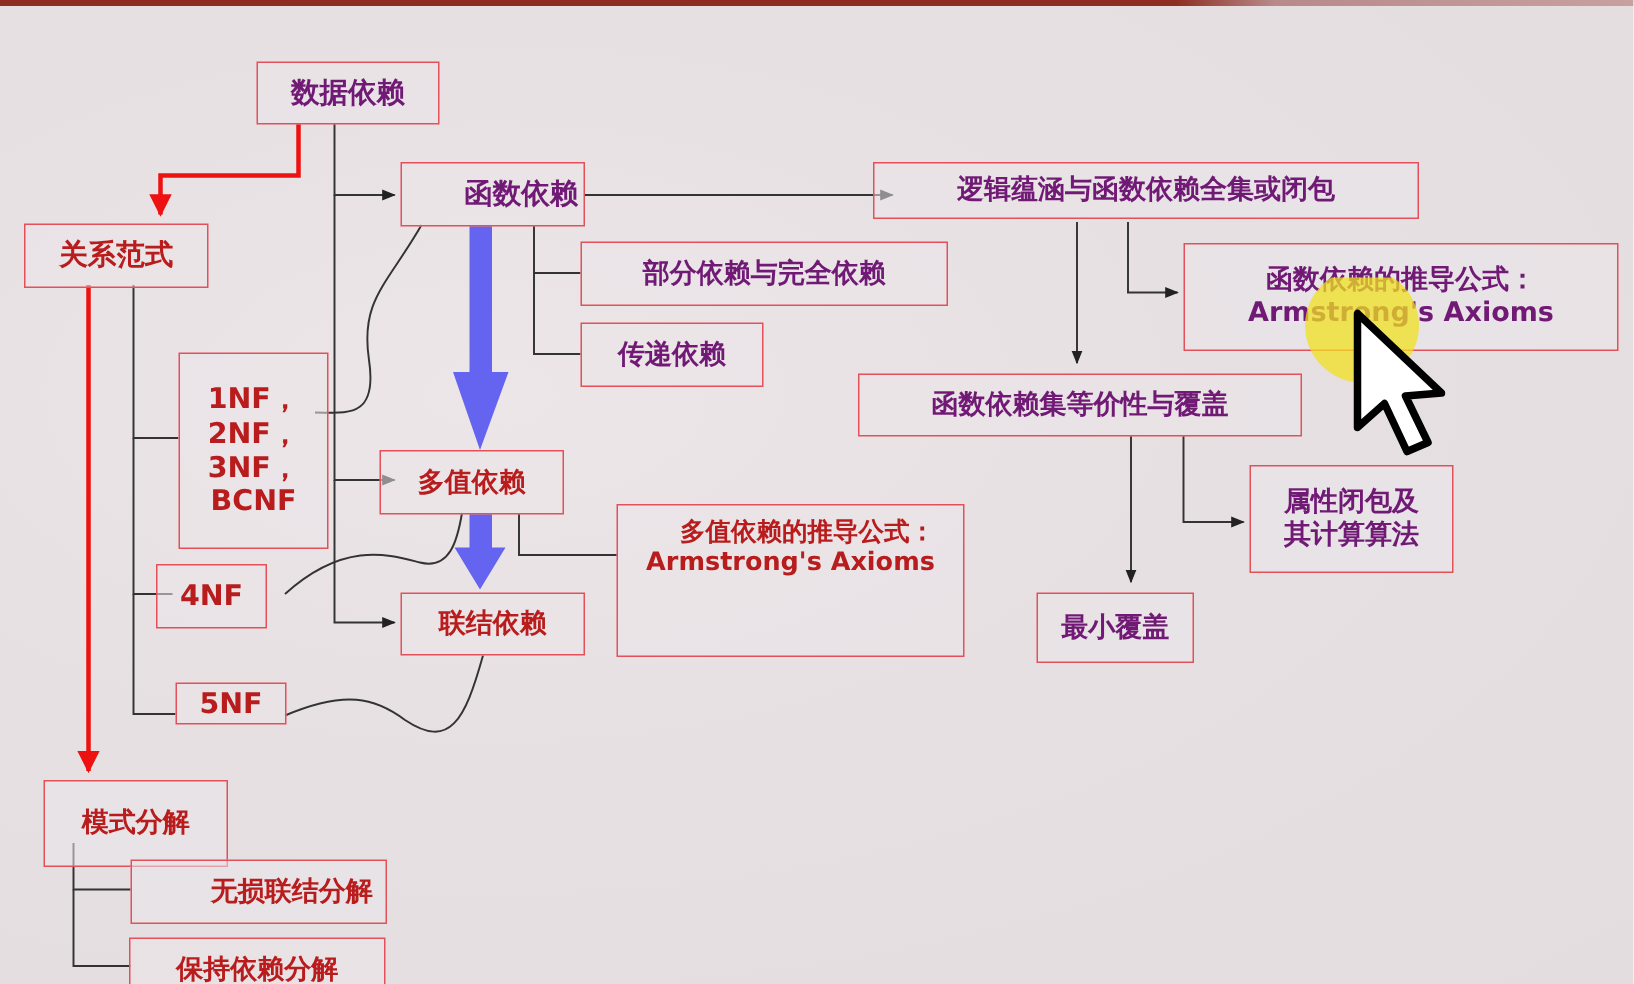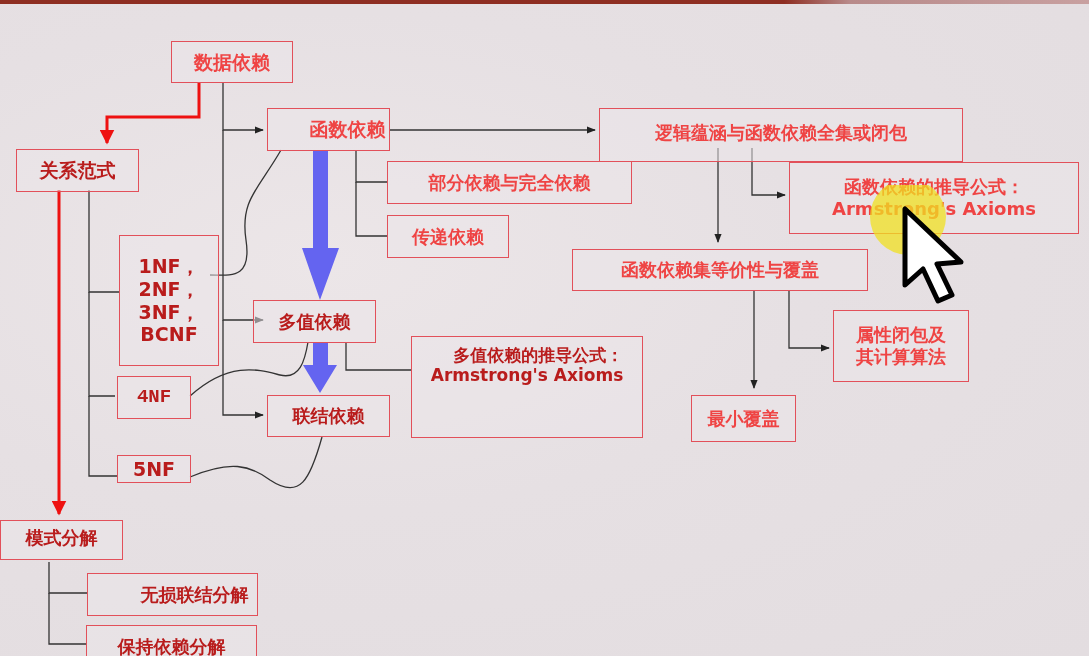--- a/index.html
+++ b/index.html
@@ -10,21 +10,21 @@
   }
   .topbar {
     position:absolute; left:0; top:0; width:1089px; height:4px;
     background: linear-gradient(90deg, #8e2e22 0%, #8e2e22 72%, #b88a8a 78%, #c8a0a0 100%);
   }
   svg.lines { position:absolute; left:0; top:0; width:1089px; height:656px; }
   .node {
     position:absolute; box-sizing:border-box;
     border:1.5px solid #e2505a;
     background: rgba(235,230,233,0.55);
-    font-weight:bold; color:#ef4444;
+    font-weight:bold; color:#701a75;
     display:flex; align-items:center; justify-content:center;
     text-align:center; white-space:pre-line; line-height:1.2;
   }
   .node.dim { color:#b91c1c; }
   .f19 { font-size:19px; }
   .f18 { font-size:18px; }
   .f17 { font-size:17px; }
   .cursor {
     position:absolute; left:860px; top:185px; width:120px; height:120px;
   }
@@ -80,37 +80,37 @@
     <path d="M313,150 L328,150 L328,248 L339,248 L320,300 L302,248 L313,248 z"></path>
     <path d="M313,342 L328,342 L328,365 L337,365 L320,393 L303,365 L313,365 z"></path>
   </g>
 </svg>
 
 <div class="node f19" style="left:171px;top:41px;width:122px;height:42px;">数据依赖</div>
 <div class="node f19 dim" style="left:16px;top:149px;width:123px;height:43px;">关系范式</div>
 <div class="node f19" style="left:267px;top:108px;width:123px;height:43px;padding-left:38px;">函数依赖</div>
 <div class="node f18" style="left:387px;top:161px;width:245px;height:43px;">部分依赖与完全依赖</div>
 <div class="node f18" style="left:387px;top:215px;width:122px;height:43px;">传递依赖</div>
-<div class="node f18" style="left:599px;top:108px;width:364px;height:54px;font-family:Liberation Mono, monospace;">逻辑蕴涵与函数依赖全集或闭包</div>
+<div class="node f18" style="left:582px;top:108px;width:364px;height:38px;">逻辑蕴涵与函数依赖全集或闭包</div>
 <div class="node f18" style="left:789px;top:162px;width:290px;height:72px;">函数依赖的推导公式：
 Armstrong's Axioms</div>
 <div class="node f18" style="left:572px;top:249px;width:296px;height:42px;">函数依赖集等价性与覆盖</div>
 <div class="node f18" style="left:833px;top:310px;width:136px;height:72px;">属性闭包及
 其计算算法</div>
 <div class="node f18" style="left:691px;top:395px;width:105px;height:47px;">最小覆盖</div>
 <div class="node f19 dim" style="left:119px;top:235px;width:100px;height:131px;">1NF，
 2NF，
 3NF，
 BCNF</div>
-<div class="node f19 dim" style="left:117px;top:376px;width:74px;height:43px;font-family:Liberation Mono, monospace;">4NF</div>
+<div class="node f19 dim" style="left:104px;top:376px;width:74px;height:43px;">4NF</div>
 <div class="node f19 dim" style="left:117px;top:455px;width:74px;height:28px;">5NF</div>
 <div class="node f18 dim" style="left:253px;top:300px;width:123px;height:43px;">多值依赖</div>
 <div class="node f17 dim" style="left:411px;top:336px;width:232px;height:102px;align-items:flex-start;padding-top:8px;text-align:right;">多值依赖的推导公式：
 Armstrong's Axioms</div>
 <div class="node f18 dim" style="left:267px;top:395px;width:123px;height:42px;">联结依赖</div>
-<div class="node f18 dim" style="left:0;top:520px;width:123px;height:40px;font-family:Liberation Mono, monospace;">模式分解</div>
+<div class="node f18 dim" style="left:29px;top:520px;width:123px;height:58px;">模式分解</div>
 <div class="node f18 dim" style="left:87px;top:573px;width:171px;height:43px;padding-left:44px;">无损联结分解</div>
 <div class="node f18 dim" style="left:86px;top:625px;width:171px;height:43px;">保持依赖分解</div>
 
 <svg class="cursor" viewBox="0 0 120 120">
   <circle cx="48" cy="32" r="38" fill="#f0e020" opacity="0.75"></circle>
   <path d="M45,24 L45,100 L63,84 L78,116 L92,110 L77,79 L101,77 z" fill="#ffffff" stroke="#000" stroke-width="5" stroke-linejoin="round"></path>
 </svg>
 
 </body></html>

